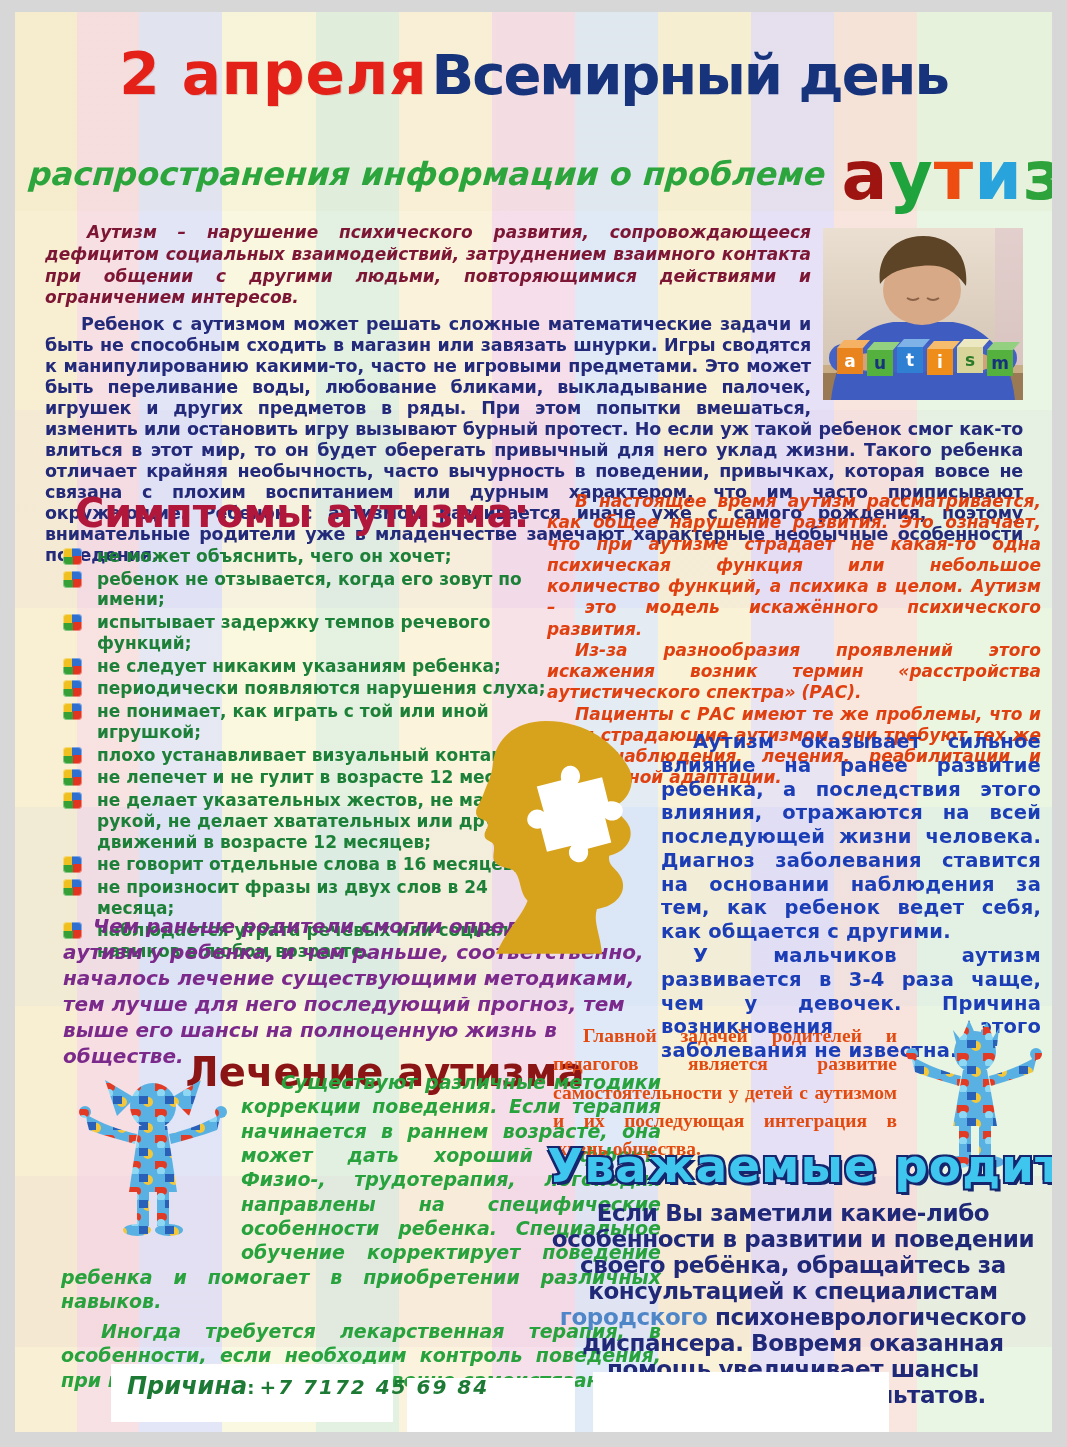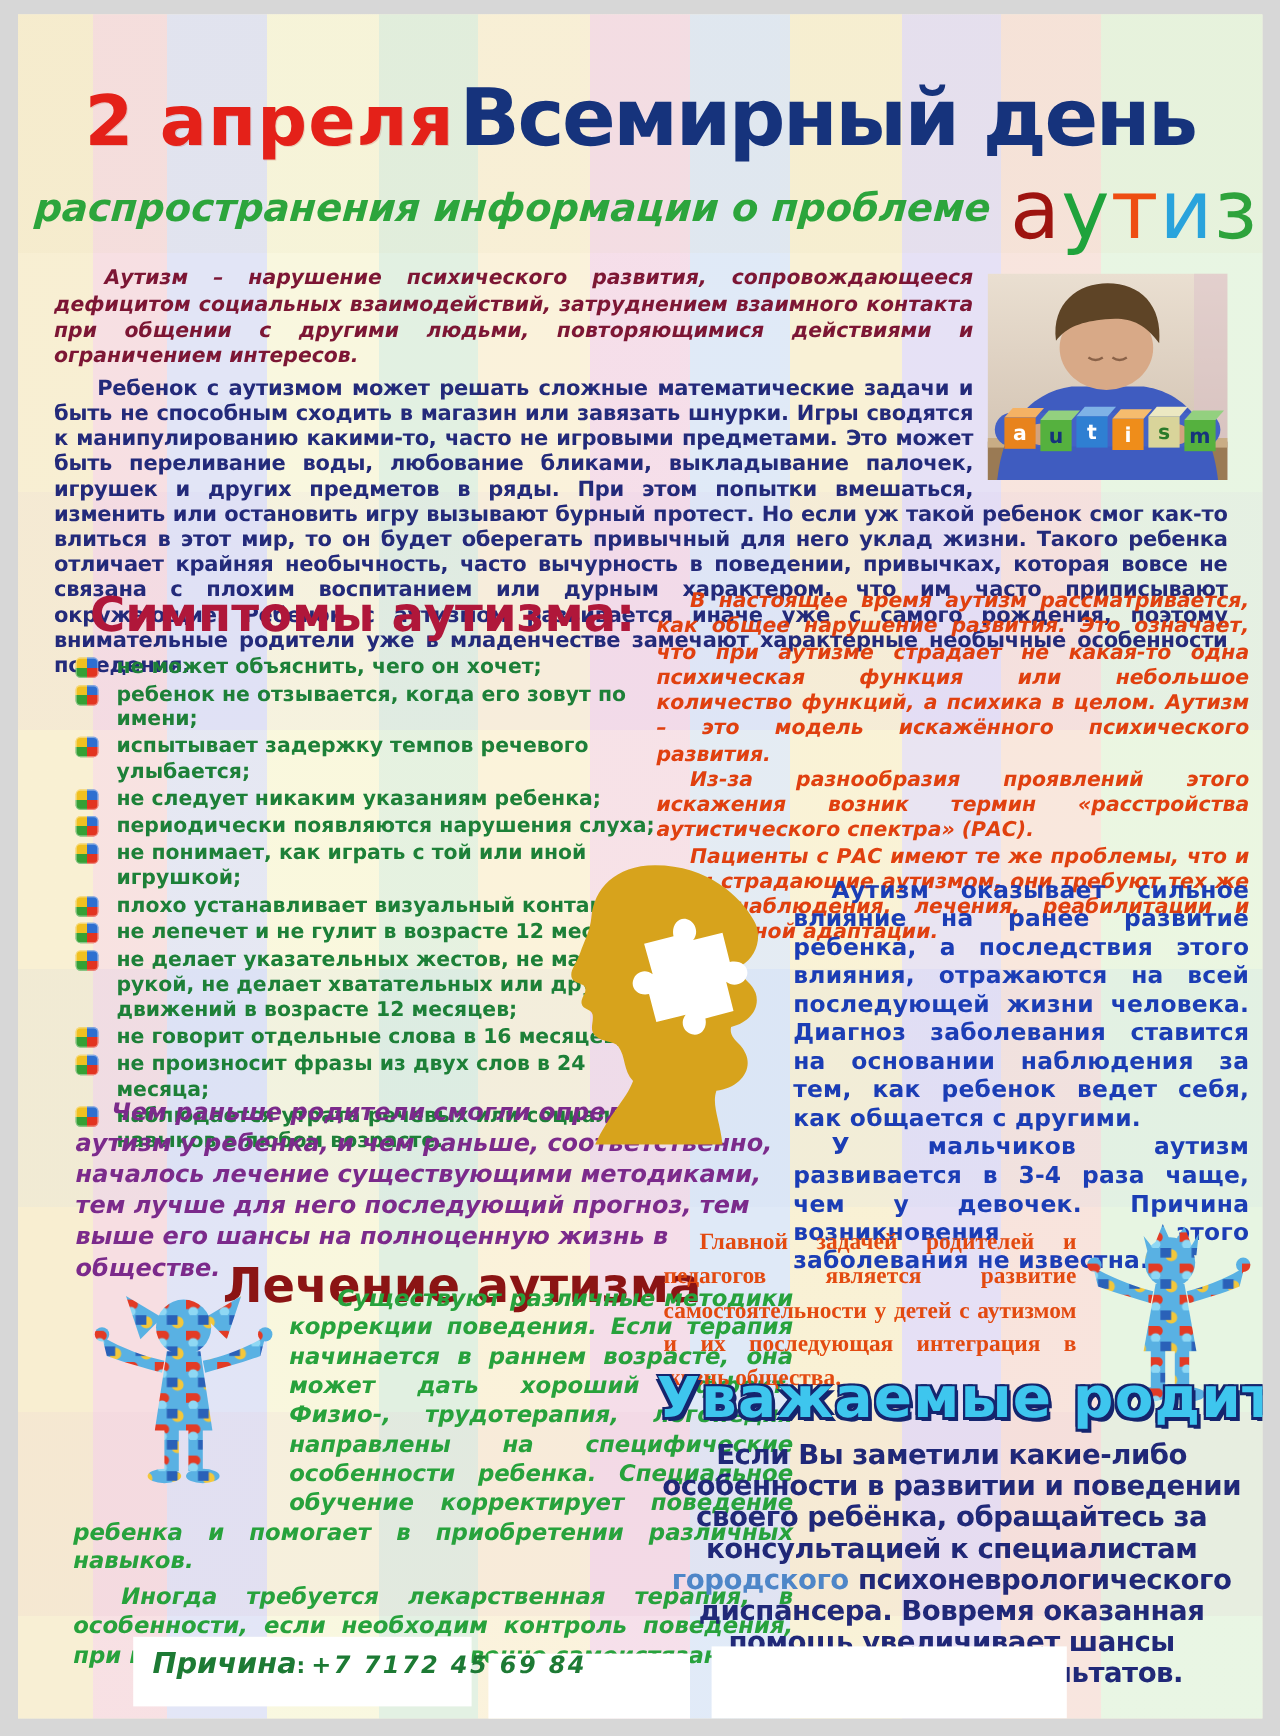--- a/index.html
+++ b/index.html
@@ -7,24 +7,24 @@
   .poster{position:absolute;left:15px;top:12px;width:1037px;height:1420px;overflow:hidden;
     background-color:#f7f2e2;
     background-image:
       linear-gradient(0deg, rgba(255,255,255,.18) 0 6%, rgba(240,220,230,.25) 6% 18%, rgba(255,255,255,.12) 18% 30%, rgba(220,230,245,.22) 30% 44%, rgba(255,252,235,.25) 44% 58%, rgba(235,225,245,.2) 58% 72%, rgba(255,255,255,.15) 72% 86%, rgba(240,235,215,.22) 86% 100%),
       linear-gradient(90deg, #f7eccb 0 6%, #f6dade 6% 12%, #dde1f5 12% 20%, #f8f6d9 20% 29%, #ddeedd 29% 37%, #faf0d5 37% 46%, #f4d9e6 46% 54%, #dbe6f6 54% 62%, #f8efcf 62% 71%, #e2dcf4 71% 79%, #f7e0d8 79% 87%, #e4f4de 87% 100%);
   }
   .abs{position:absolute;}
   
   .title-line1{top:28px;left:20px;width:997px;text-align:center;white-space:nowrap;}
   .title-date{color:#e42119;font-size:58px;font-weight:bold;letter-spacing:1px;display:inline-block;margin-right:4px;text-shadow:1px 1px 0 #b0443c33;}
-  .title-main{color:#16337c;font-size:66px;font-weight:bold;letter-spacing:-2px;display:inline-block;margin-top:20px;}
+  .title-main{color:#16337c;font-size:56px;font-weight:bold;letter-spacing:-2px;display:inline-block;}
   .title-line2{top:124px;left:14px;width:1010px;text-align:center;white-space:nowrap;}
   .title-sub{color:#2ca53c;font-size:32px;font-style:italic;font-weight:bold;display:inline-block;margin-right:16px;transform:skewX(-4deg);}
-  .title-word{display:inline-block;font-weight:normal;font-size:68px;letter-spacing:1px;vertical-align:-14px;}
+  .title-word{display:inline-block;font-weight:bold;font-size:68px;letter-spacing:1px;vertical-align:-14px;}
   
   .intro{top:210px;left:30px;width:978px;}
   .photo-wrap{float:right;width:200px;height:172px;margin:6px 0 6px 12px;}
   .intro-def{color:#7c1634;font-weight:bold;font-style:italic;font-size:17px;line-height:1.28;text-align:justify;text-indent:42px;margin:0;}
   .intro-body{color:#232a7a;font-weight:bold;font-size:17.5px;line-height:1.2;text-align:justify;text-indent:36px;margin:5px 0 0 0;letter-spacing:-0.2px;}
   
   .sym-h{top:478px;left:60px;width:470px;color:#b0173a;font-size:40px;font-weight:bold;text-align:left;letter-spacing:0;}
   .sym-list{top:534px;left:46px;width:502px;}
   .sym-item{position:relative;padding-left:36px;color:#1d8038;font-weight:bold;font-size:17px;line-height:1.22;margin-bottom:2px;}
   .pz-ico{position:absolute;left:2px;top:2px;width:19px;height:17px;border-radius:4px;
@@ -124,21 +124,21 @@
       </svg>
     </div>
     <p class="intro-def">Аутизм – нарушение психического развития, сопровождающееся дефицитом социальных взаимодействий, затруднением взаимного контакта при общении с другими людьми, повторяющимися действиями и ограничением интересов.</p>
     <p class="intro-body">Ребенок с аутизмом может решать сложные математические задачи и быть не способным сходить в магазин или завязать шнурки. Игры сводятся к манипулированию какими-то, часто не игровыми предметами. Это может быть переливание воды, любование бликами, выкладывание палочек, игрушек и других предметов в ряды. При этом попытки вмешаться, изменить или остановить игру вызывают бурный протест. Но если уж такой ребенок смог как-то влиться в этот мир, то он будет оберегать привычный для него уклад жизни. Такого ребенка отличает крайняя необычность, часто вычурность в поведении, привычках, которая вовсе не связана с плохим воспитанием или дурным характером, что им часто приписывают окружающие. Ребенок с аутизмом развивается иначе уже с самого рождения, поэтому внимательные родители уже в младенчестве замечают характерные необычные особенности поведения.</p>
   </div>
 
   <div class="abs sym-h">Симптомы аутизма:</div>
   <div class="abs sym-list">
     <div class="sym-item"><span class="pz-ico"></span><span>не может объяснить, чего он хочет;</span></div>
     <div class="sym-item"><span class="pz-ico"></span><span>ребенок не отзывается, когда его зовут по имени;</span></div>
-    <div class="sym-item"><span class="pz-ico"></span><span>испытывает задержку темпов речевого улыбается;</span></div>
+    <div class="sym-item"><span class="pz-ico"></span><span>испытывает задержку темпов речевого функций;</span></div>
     <div class="sym-item"><span class="pz-ico"></span><span>не следует никаким указаниям ребенка;</span></div>
     <div class="sym-item"><span class="pz-ico"></span><span>периодически появляются нарушения слуха;</span></div>
     <div class="sym-item"><span class="pz-ico"></span><span>не понимает, как играть с той или иной игрушкой;</span></div>
     <div class="sym-item"><span class="pz-ico"></span><span>плохо устанавливает визуальный контакт;</span></div>
     <div class="sym-item"><span class="pz-ico"></span><span>не лепечет и не гулит в возрасте 12 месяцев;</span></div>
     <div class="sym-item"><span class="pz-ico"></span><span>не делает указательных жестов, не машет рукой, не делает хватательных или других движений в возрасте 12 месяцев;</span></div>
     <div class="sym-item"><span class="pz-ico"></span><span>не говорит отдельные слова в 16 месяцев;</span></div>
     <div class="sym-item"><span class="pz-ico"></span><span>не произносит фразы из двух слов в 24 месяца;</span></div>
     <div class="sym-item"><span class="pz-ico"></span><span>наблюдается утрата речевых или социальных навыков в любом возрасте.</span></div>
   </div>

